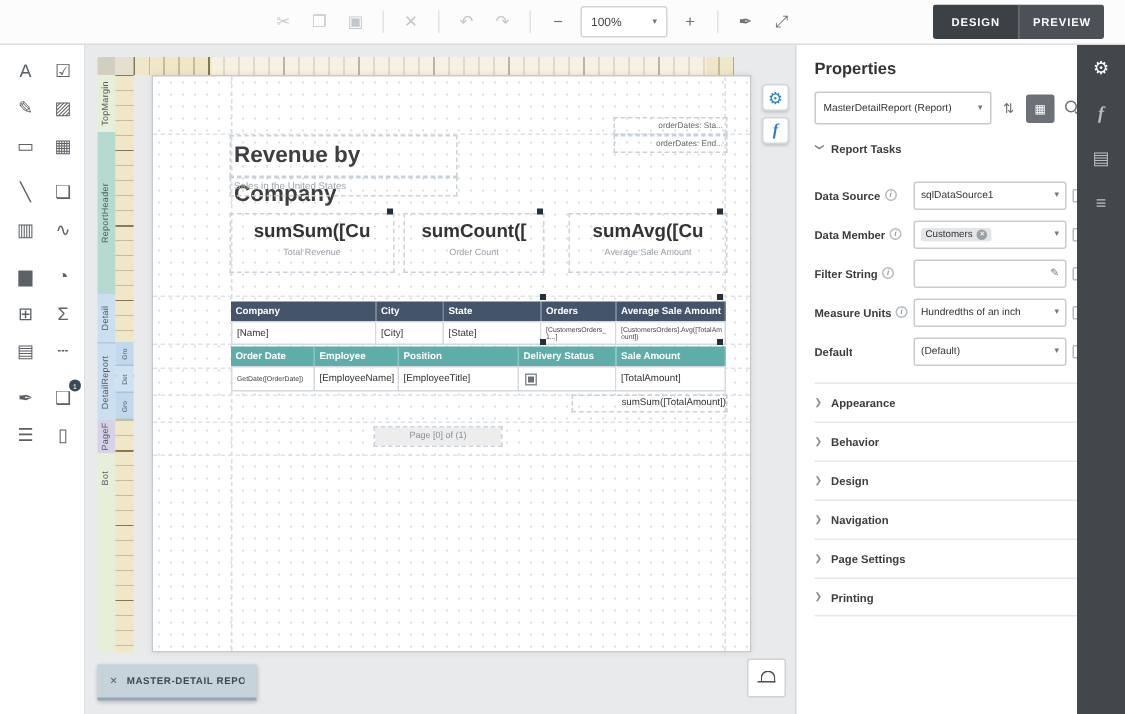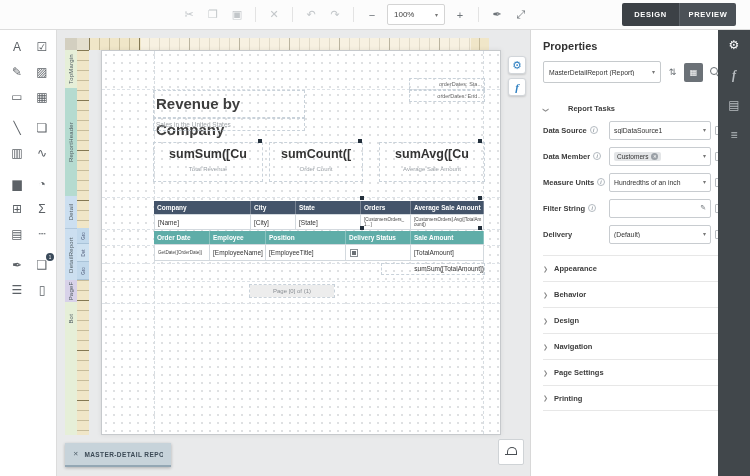--- a/index.html
+++ b/index.html
@@ -127,21 +127,21 @@
     display:flex; align-items:center; padding:0 5px; gap:4px; min-width:0; cursor:pointer; }
   .elsel .ev { flex:1; font-size:6.8px; color:#333; white-space:nowrap; overflow:hidden; }
   .sbtn { width:19px; height:19px; display:flex; align-items:center; justify-content:center;
     font-size:9px; color:#6a7075; border-radius:2px; cursor:pointer; }
   .sbtn.pressed { background:#6b7177; color:#fff; font-size:8px; }
   .mag { position:relative; width:12px; height:12px; }
   .mag::before { content:""; position:absolute; left:1px; top:1px; width:6px; height:6px;
     border:1.3px solid #6a7075; border-radius:50%; }
   .mag::after { content:""; position:absolute; left:8.2px; top:8.2px; width:4px; height:1.3px;
     background:#6a7075; transform:rotate(45deg); transform-origin:0 0; }
-  .taskhdr { display:flex; align-items:flex-end; gap:20px; height:18px; margin-bottom:4px; cursor:pointer; }
+  .taskhdr { display:flex; align-items:flex-start; gap:6px; height:18px; margin-bottom:4px; cursor:pointer; }
   .chev { font-size:6px; color:#8a8a8a; line-height:1; }
   .chev.open { transform:rotate(90deg); }
   .seclbl { font-size:7.5px; font-weight:700; color:#3c3c3c; }
   .prow { display:flex; align-items:center; height:26px; gap:4px; }
   .plbl { width:62px; display:flex; align-items:center; gap:3px; font-size:7.5px; font-weight:700; color:#3c3c3c; }
   .plbl .lt { white-space:nowrap; overflow:hidden; }
   .info { flex:none; width:8px; height:8px; border:1px solid #b3bac0; border-radius:50%; color:#8a949c;
     font-size:5px; display:flex; align-items:center; justify-content:center; font-style:italic; }
   .pctl { flex:1; height:19px; border:1px solid #c8ccd0; border-radius:2px; background:#fff;
     display:flex; align-items:center; padding:0 4px; gap:3px; min-width:0; cursor:pointer; }
@@ -415,45 +415,45 @@
           <span class="cx">✕</span>
         </span>
         <span class="pval"></span>
         <span class="caret">▾</span>
       </div>
       <span class="pcheck"></span>
     </div>
 
     <div class="prow">
       <div class="plbl">
-          <span class="lt">Measure Units</span>
-          <span class="info">i</span>
-        </div>
-      <div class="pctl">
-        <span class="pval">Hundredths of an inch</span>
-        <span class="caret">▾</span>
-      </div>
-      <span class="pcheck"></span>
-    </div>
-
-    <div class="prow">
-      <div class="plbl">
           <span class="lt">Filter String</span>
           <span class="info">i</span>
         </div>
       <div class="pctl">
         <span class="pval"></span>
         <span class="pencil">✎</span>
       </div>
       <span class="pcheck"></span>
     </div>
 
+    <div class="prow">
+      <div class="plbl">
+          <span class="lt">Measure Units</span>
+          <span class="info">i</span>
+        </div>
+      <div class="pctl">
+        <span class="pval">Hundredths of an inch</span>
+        <span class="caret">▾</span>
+      </div>
+      <span class="pcheck"></span>
+    </div>
+
     <div class="prow" style="margin-bottom:8px;">
       <div class="plbl">
-          <span class="lt">Delivery</span>
+          <span class="lt">Default</span>
         </div>
       <div class="pctl">
         <span class="pval">(Default)</span>
         <span class="caret">▾</span>
       </div>
       <span class="pcheck"></span>
     </div>
 
     <div class="psec">
       <span class="chev">❯</span>

